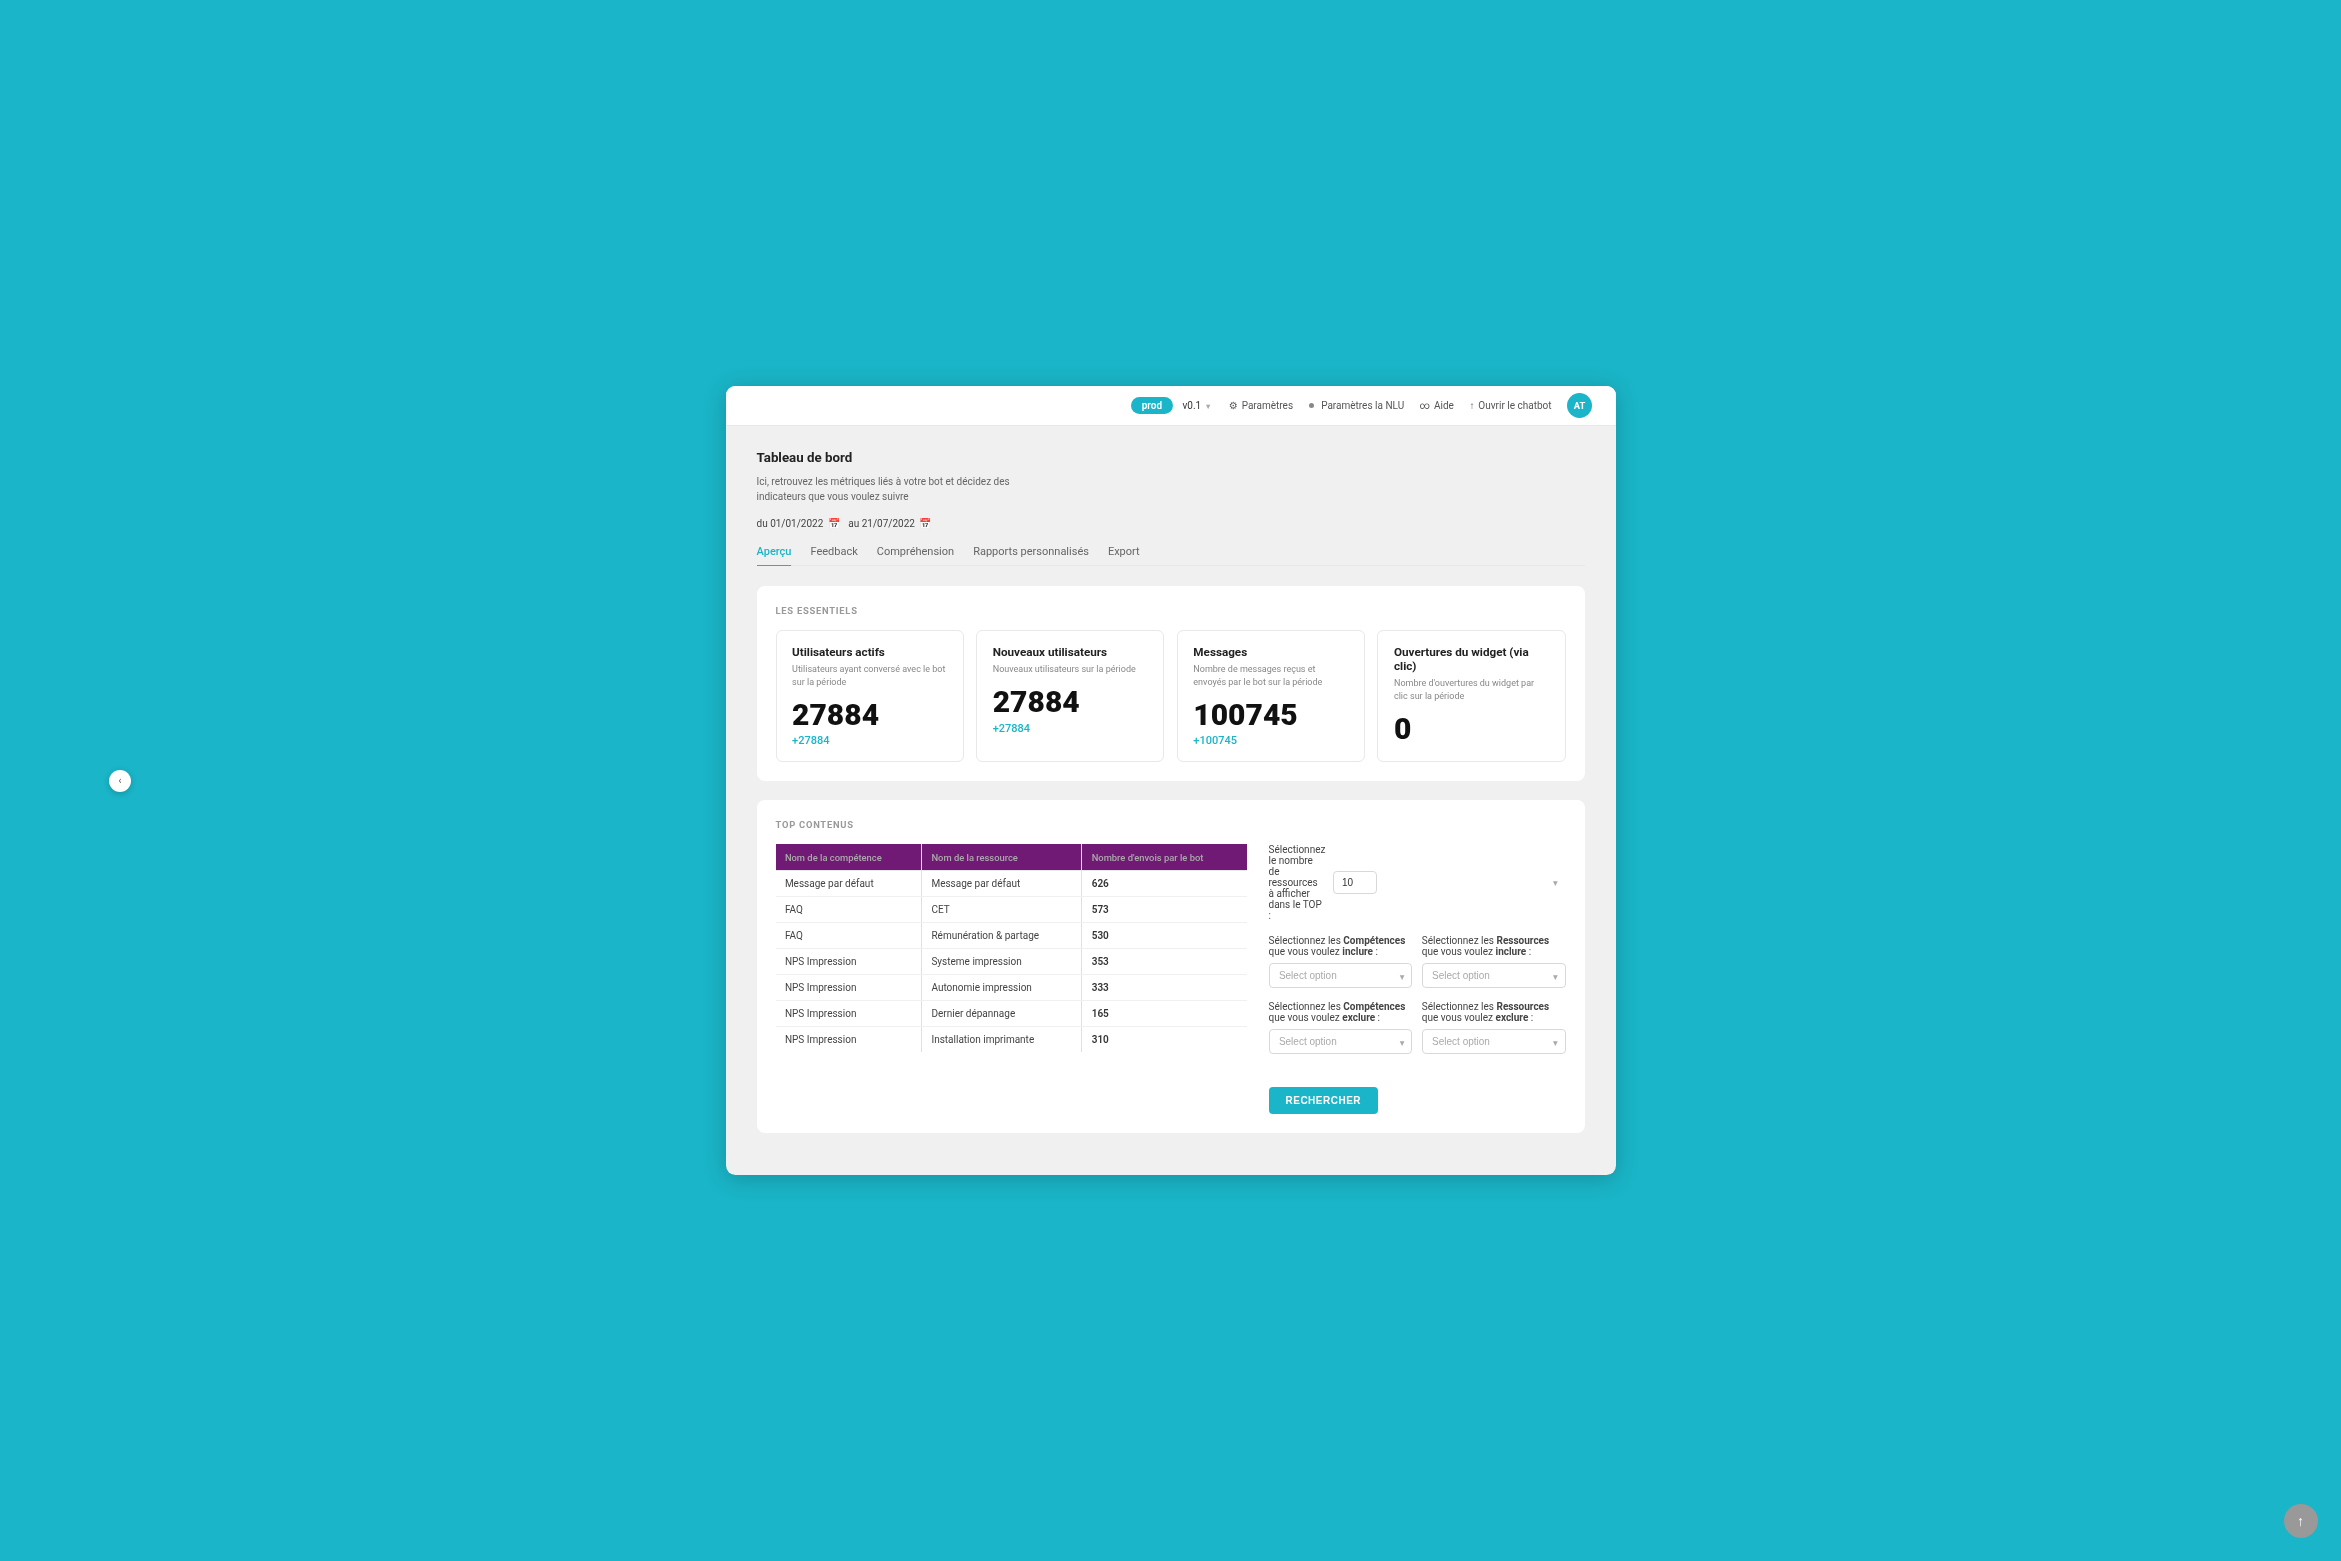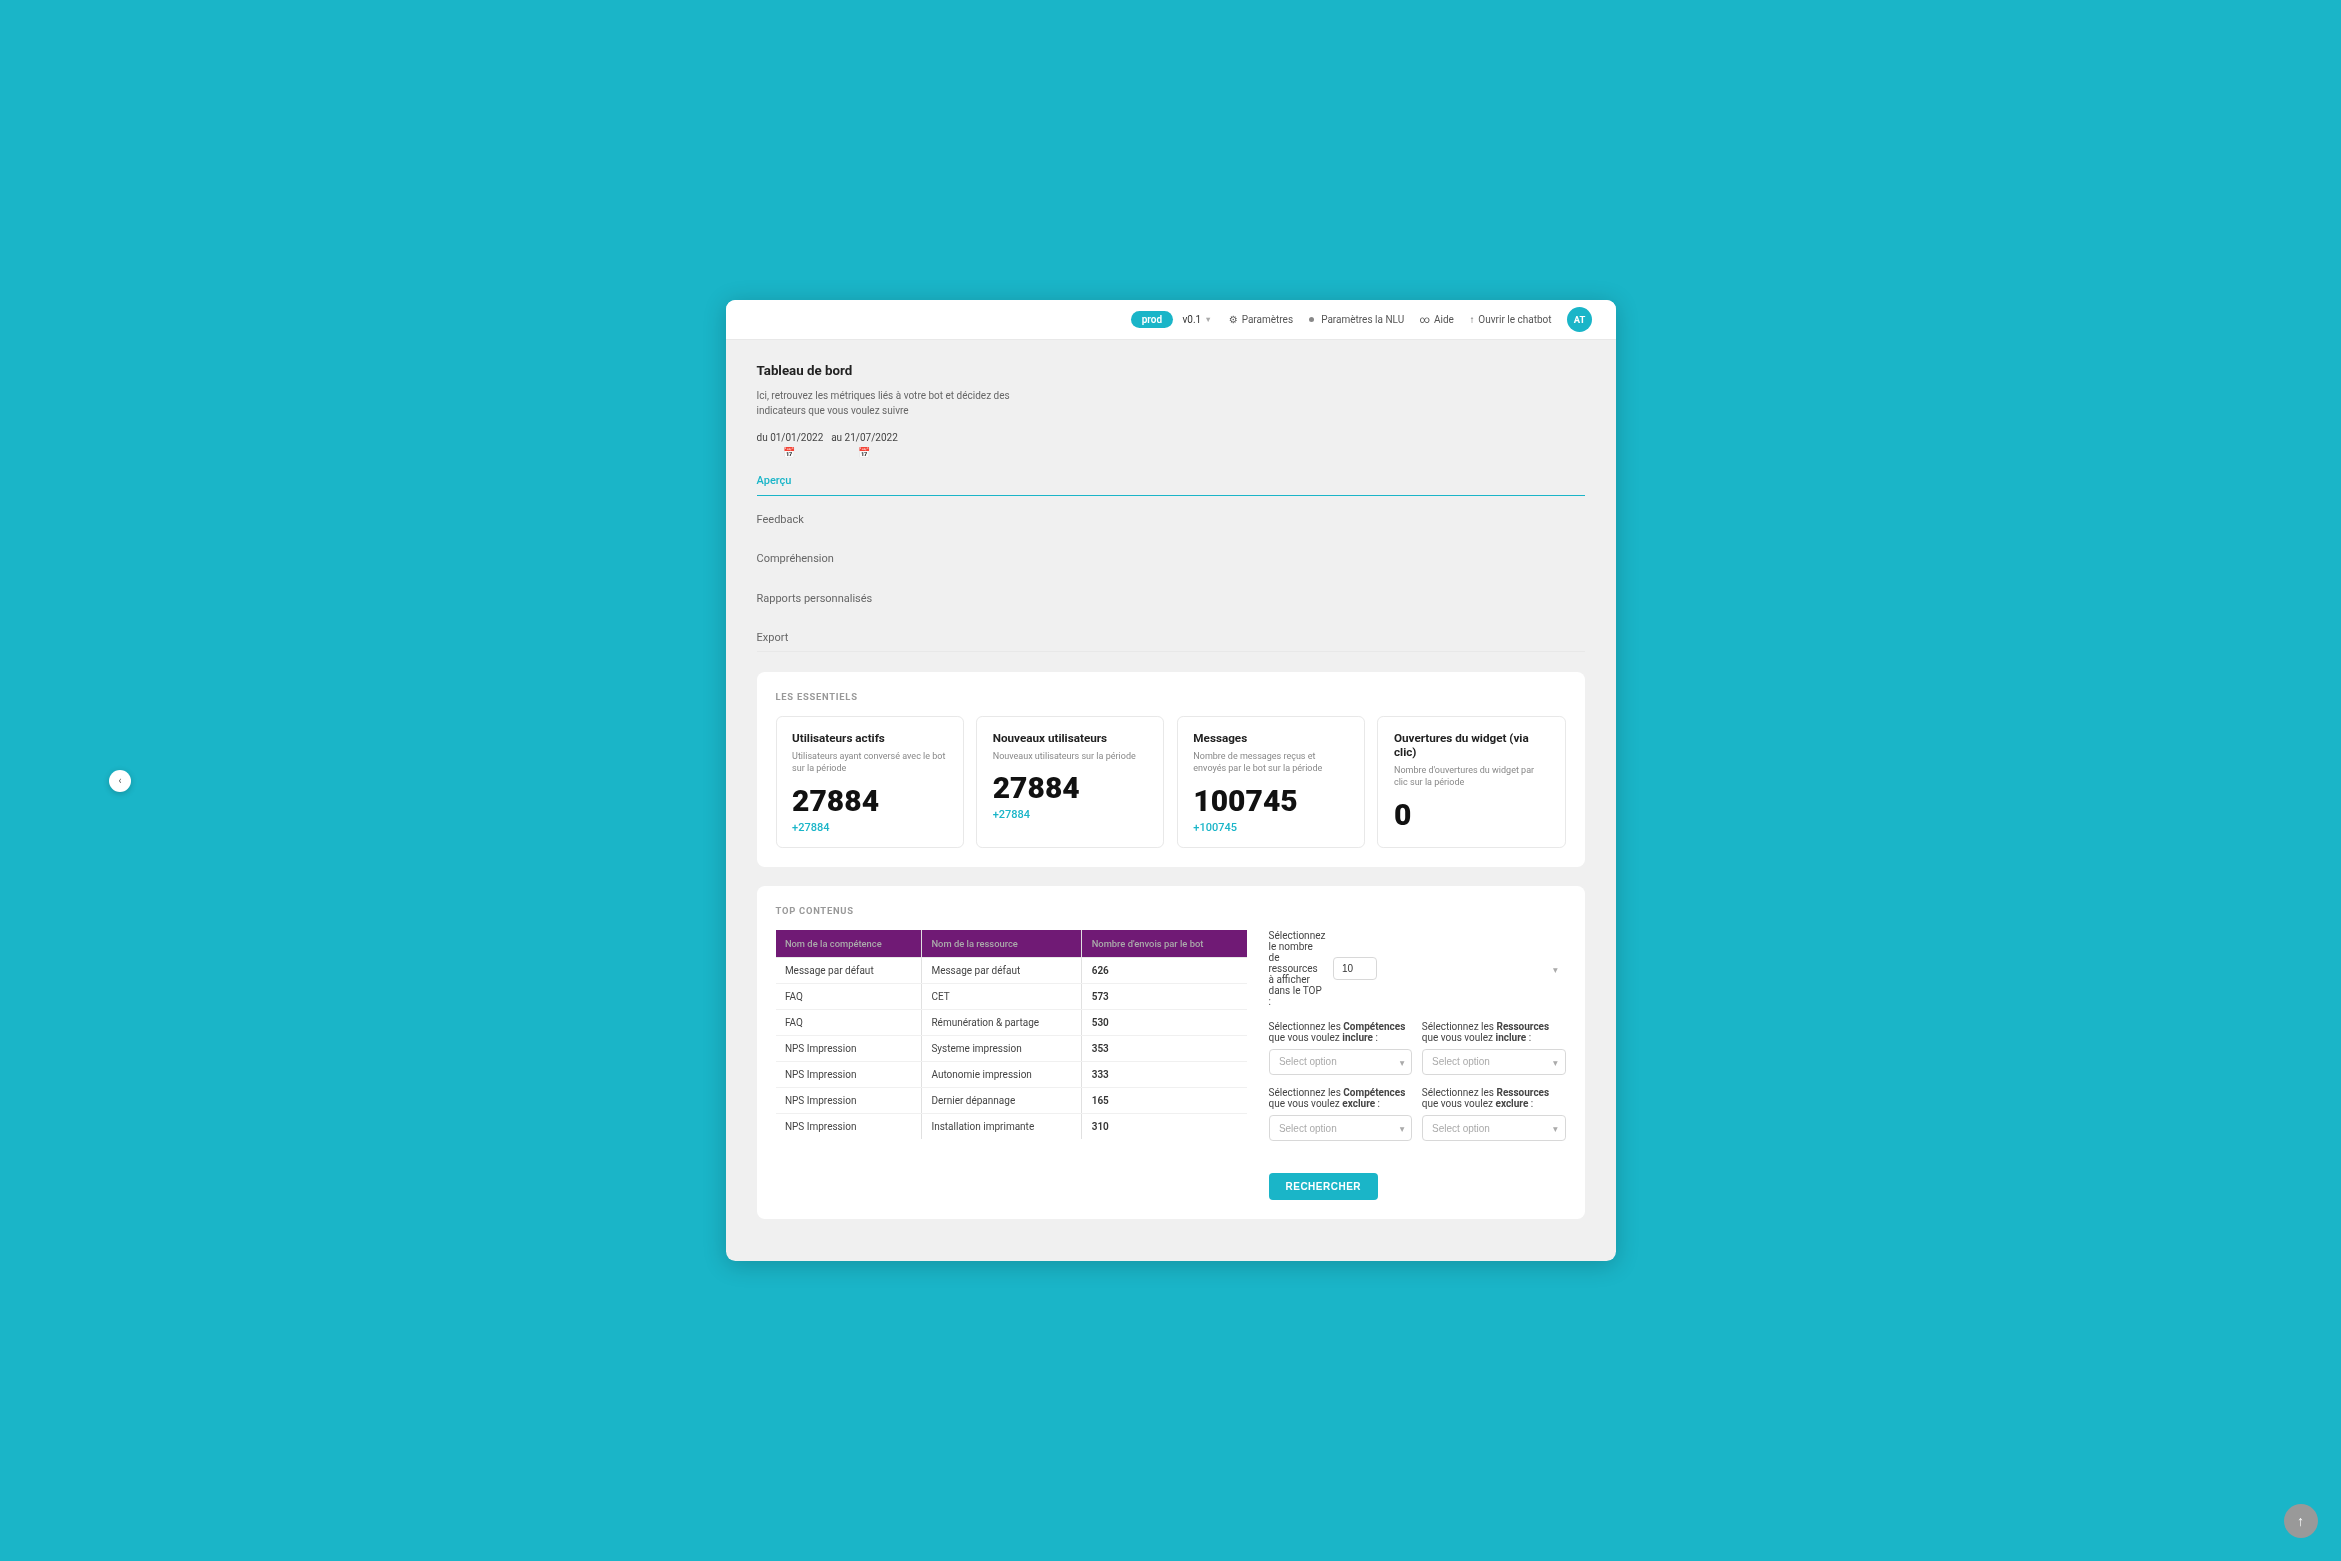--- a/index.html
+++ b/index.html
@@ -103,29 +103,27 @@
       gap: 7.8px;
       font-size: 10px;
       color: #444;
       margin-bottom: 15.6px;
     }
     .date-input {
       display: flex;
       align-items: center;
       gap: 4.7px;
       cursor: pointer;
-      flex-direction: column;
     }
     
     .tabs {
       display: flex;
       gap: 19px;
       border-bottom: 1.6px solid #e8e8e8;
       margin-bottom: 20px;
-      flex-direction: column;
     }
     .tab {
       font-size: 11px;
       color: #666;
       padding-bottom: 7.8px;
       cursor: pointer;
       border-bottom: 1.6px solid transparent;
       margin-bottom: -1.6px;
     }
     .tab.active {

